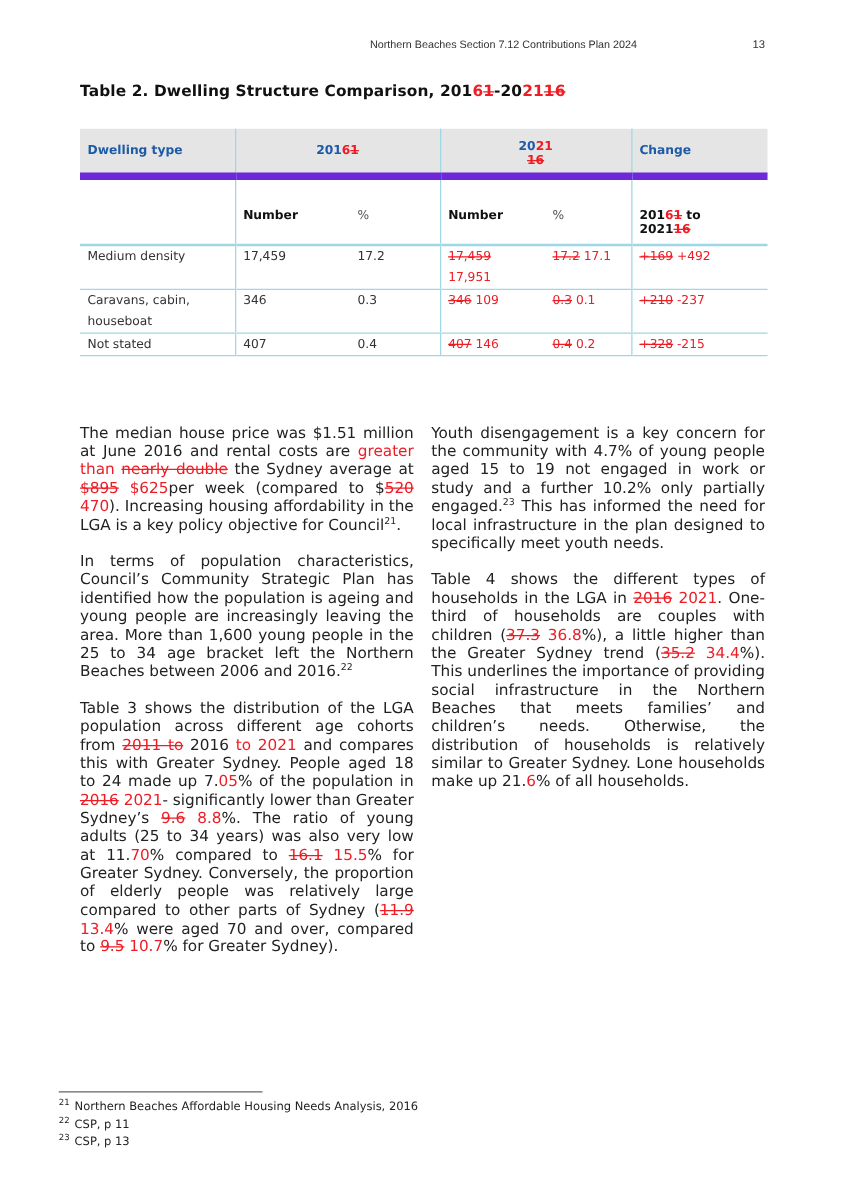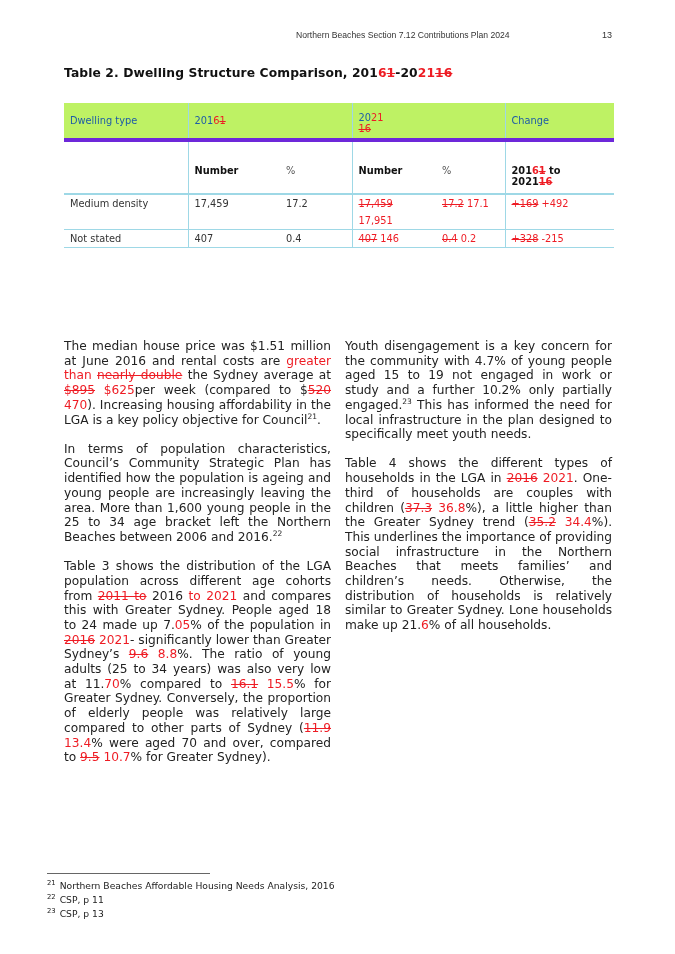--- a/index.html
+++ b/index.html
@@ -4,27 +4,27 @@
 <style>
   html, body { margin:0; padding:0; background:#fff; }
   body { width:675px; height:954px; position:relative; font-family:"DejaVu Sans", "Liberation Sans", sans-serif; color:#222; overflow:hidden; }
   .hdr { position:absolute; top:30px; left:296px; font-family:"Liberation Sans", sans-serif; font-size:8.6px; color:#333; }
   .pgno { position:absolute; top:30px; left:602px; font-family:"Liberation Sans", sans-serif; font-size:9px; color:#333; }
   .title { position:absolute; top:66px; left:64px; font-size:12.3px; font-weight:bold; color:#111; letter-spacing:0.1px; }
   .red { color:#ee1c24; }
   .del { color:#ee1c24; text-decoration:line-through; }
   table.t { position:absolute; top:103px; left:64px; width:550px; border-collapse:collapse; font-size:9.8px; }
   table.t td { padding:0 6px; vertical-align:top; border-bottom:1px solid #9ed8e6; }
-  table.t tr.h1 td { background:#bef264; color:#1d5ba8; font-weight:normal; height:30px; vertical-align:middle; border-bottom:4px solid #6d28d9; }
+  table.t tr.h1 td { background:#e5e5e5; color:#1d5ba8; font-weight:bold; height:30px; vertical-align:middle; border-bottom:6px solid #6d28d9; }
   table.t tr.h2 td { font-weight:bold; color:#111; height:28px; padding-top:23px; border-bottom:2px solid #9ed8e6; }
   table.t tr.h2 td.pct { font-weight:normal; color:#555; }
   table.t tr.r td { height:17px; line-height:17px; color:#333; }
   table.t tr.tot td { font-weight:bold; color:#111; height:34px; padding-top:4px; }
   .vb { border-left:1.5px solid #9ed8e6; }
-  .center { text-align:left; }
+  .center { text-align:center; }
   .col { position:absolute; top:339px; width:267px; font-size:12.2px; line-height:14.7px; color:#222; text-align:justify; }
   .col p { margin:0 0 14.5px 0; }
   .c1 { left:64px; }
   .c2 { left:345px; }
   sup { font-size:7.5px; line-height:0; }
   .fnrule { position:absolute; top:873px; left:47px; width:163px; border-top:1px solid #666; }
   .fn { position:absolute; left:47px; font-size:9.2px; color:#222; font-family:"DejaVu Sans", sans-serif; }
   .fn sup { font-size:6.8px; margin-right:4px; }
 </style>
 </head>
@@ -62,20 +62,28 @@
 
   <tr class="r">
     <td>Medium density</td>
     <td class="vb">17,459</td>
     <td>17.2</td>
     <td class="vb"><span class="del">17,459</span> <span class="red">17,951</span></td>
     <td><span class="del">17.2</span> <span class="red">17.1</span></td>
     <td class="vb"><span class="del">+169</span> <span class="red">+492</span></td>
   </tr>
   <tr class="r">
+    <td>Caravans, cabin, houseboat</td>
+    <td class="vb">346</td>
+    <td>0.3</td>
+    <td class="vb"><span class="del">346</span> <span class="red">109</span></td>
+    <td><span class="del">0.3</span> <span class="red">0.1</span></td>
+    <td class="vb"><span class="del">+210</span> <span class="red">-237</span></td>
+  </tr>
+  <tr class="r">
     <td>Not stated</td>
     <td class="vb">407</td>
     <td>0.4</td>
     <td class="vb"><span class="del">407</span> <span class="red">146</span></td>
     <td><span class="del">0.4</span> <span class="red">0.2</span></td>
     <td class="vb"><span class="del">+328</span> <span class="red">-215</span></td>
   </tr>
 </tbody>
   </table>
 

